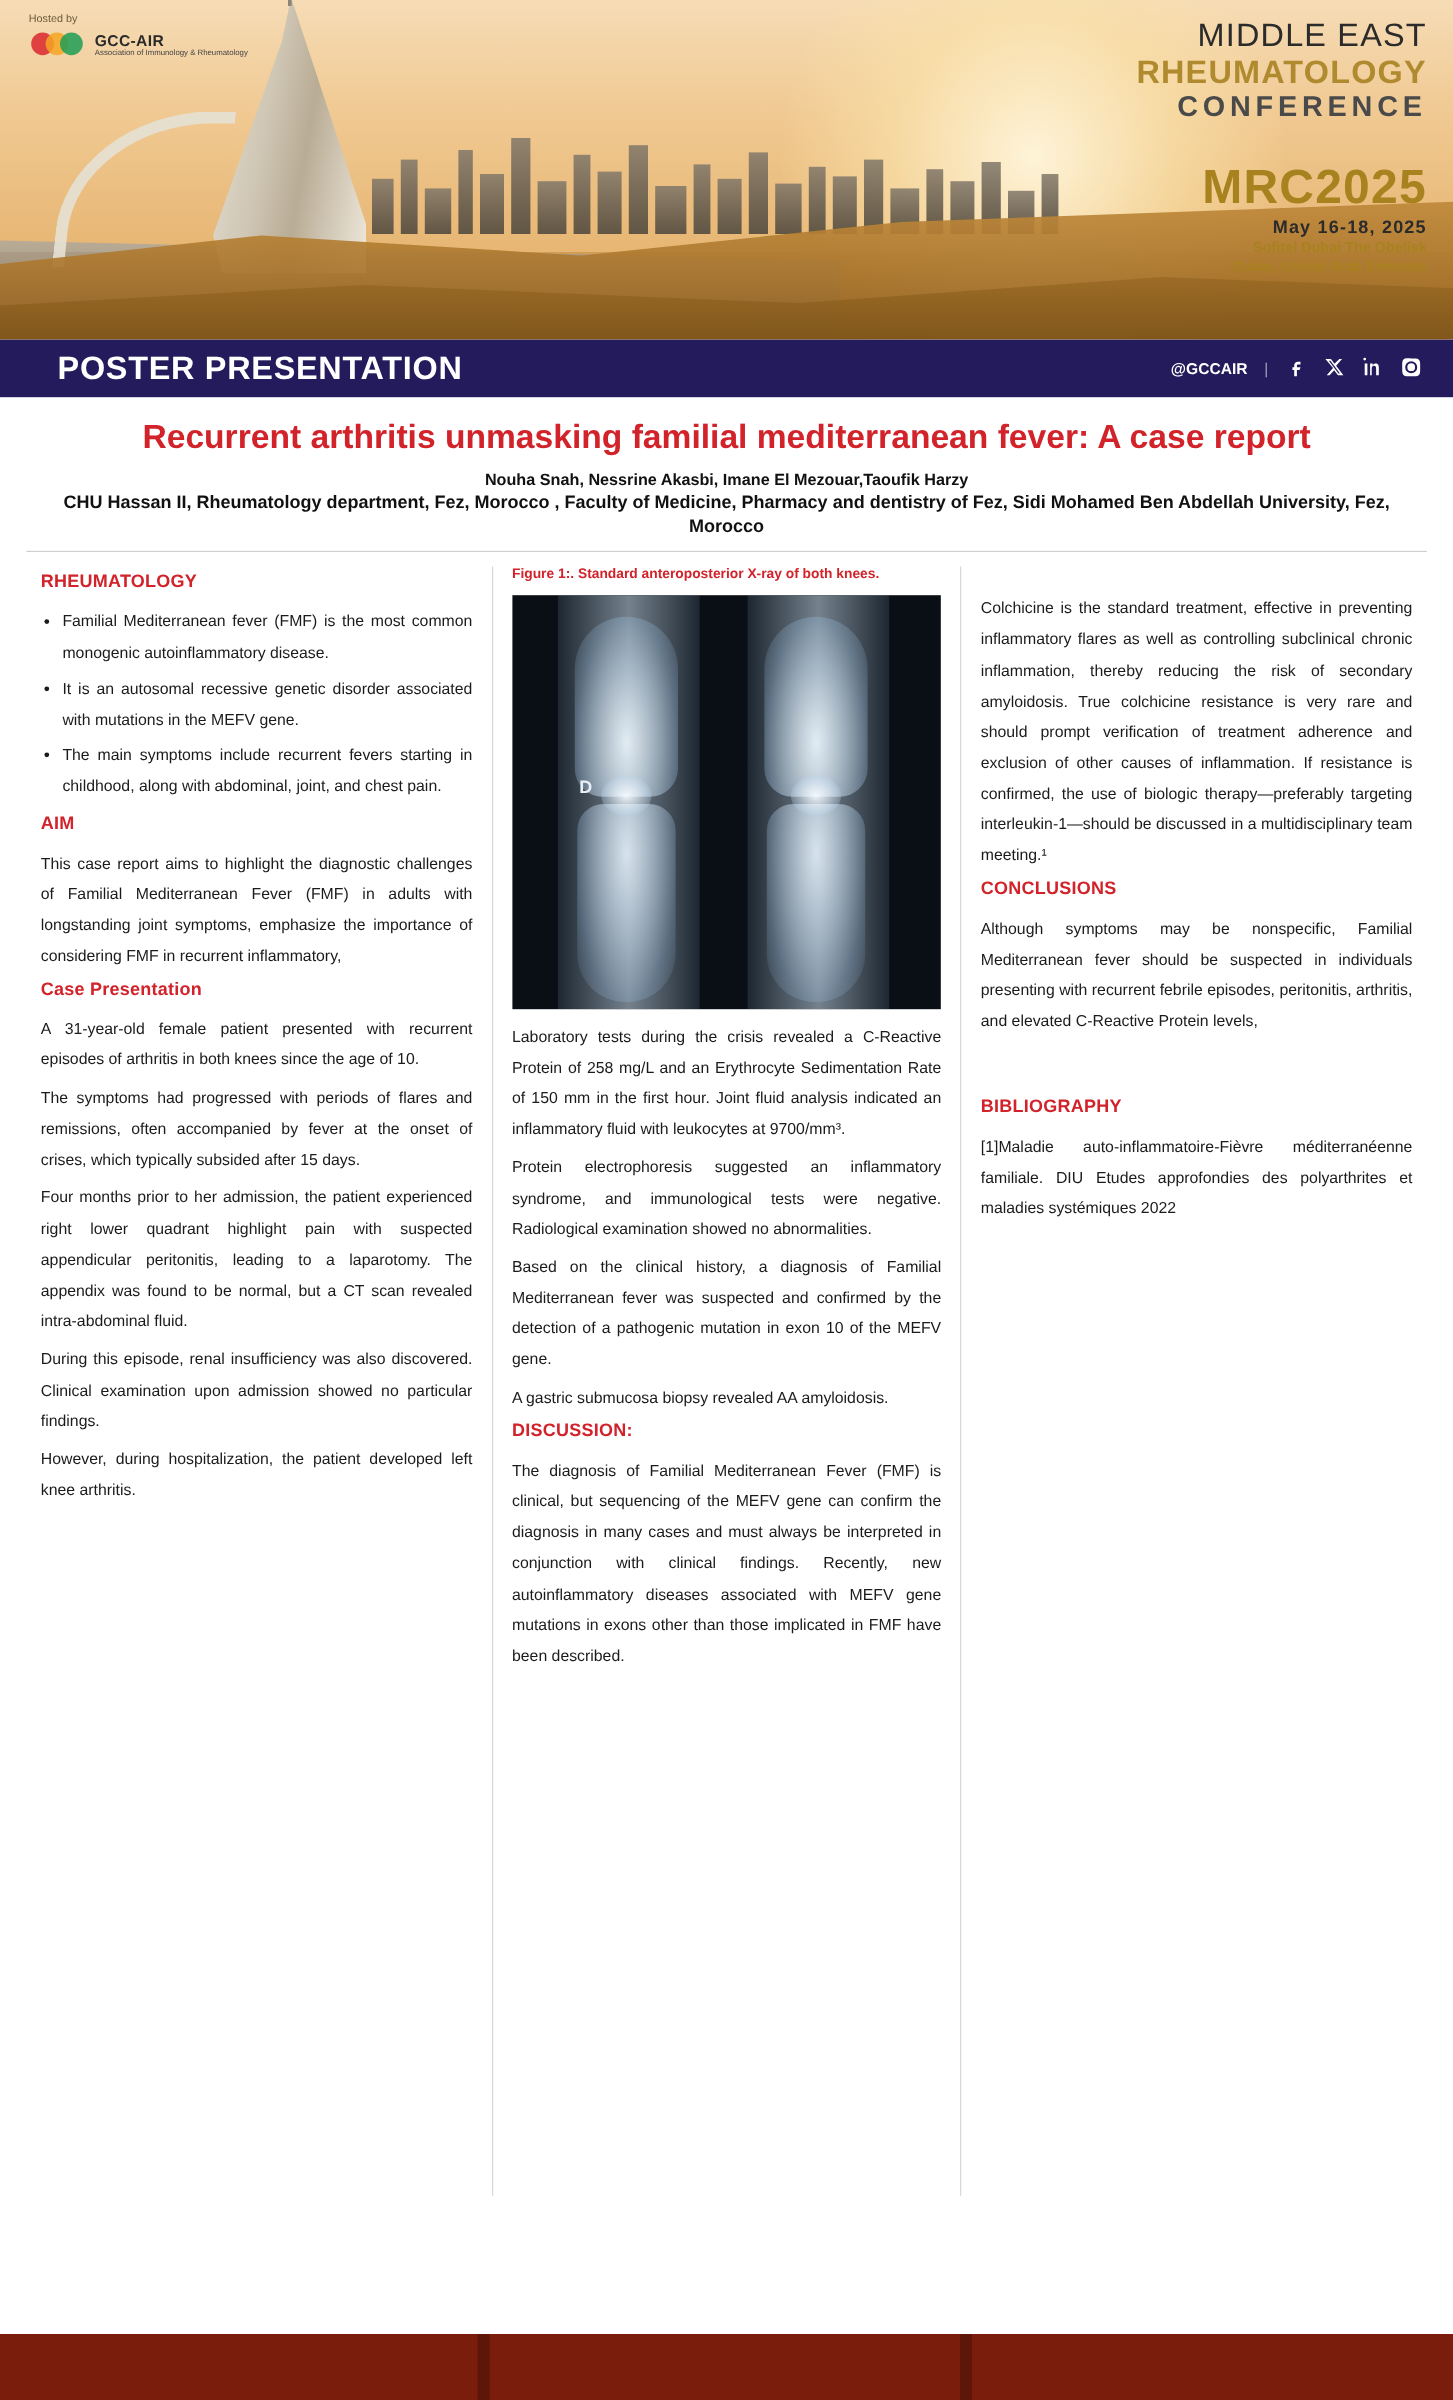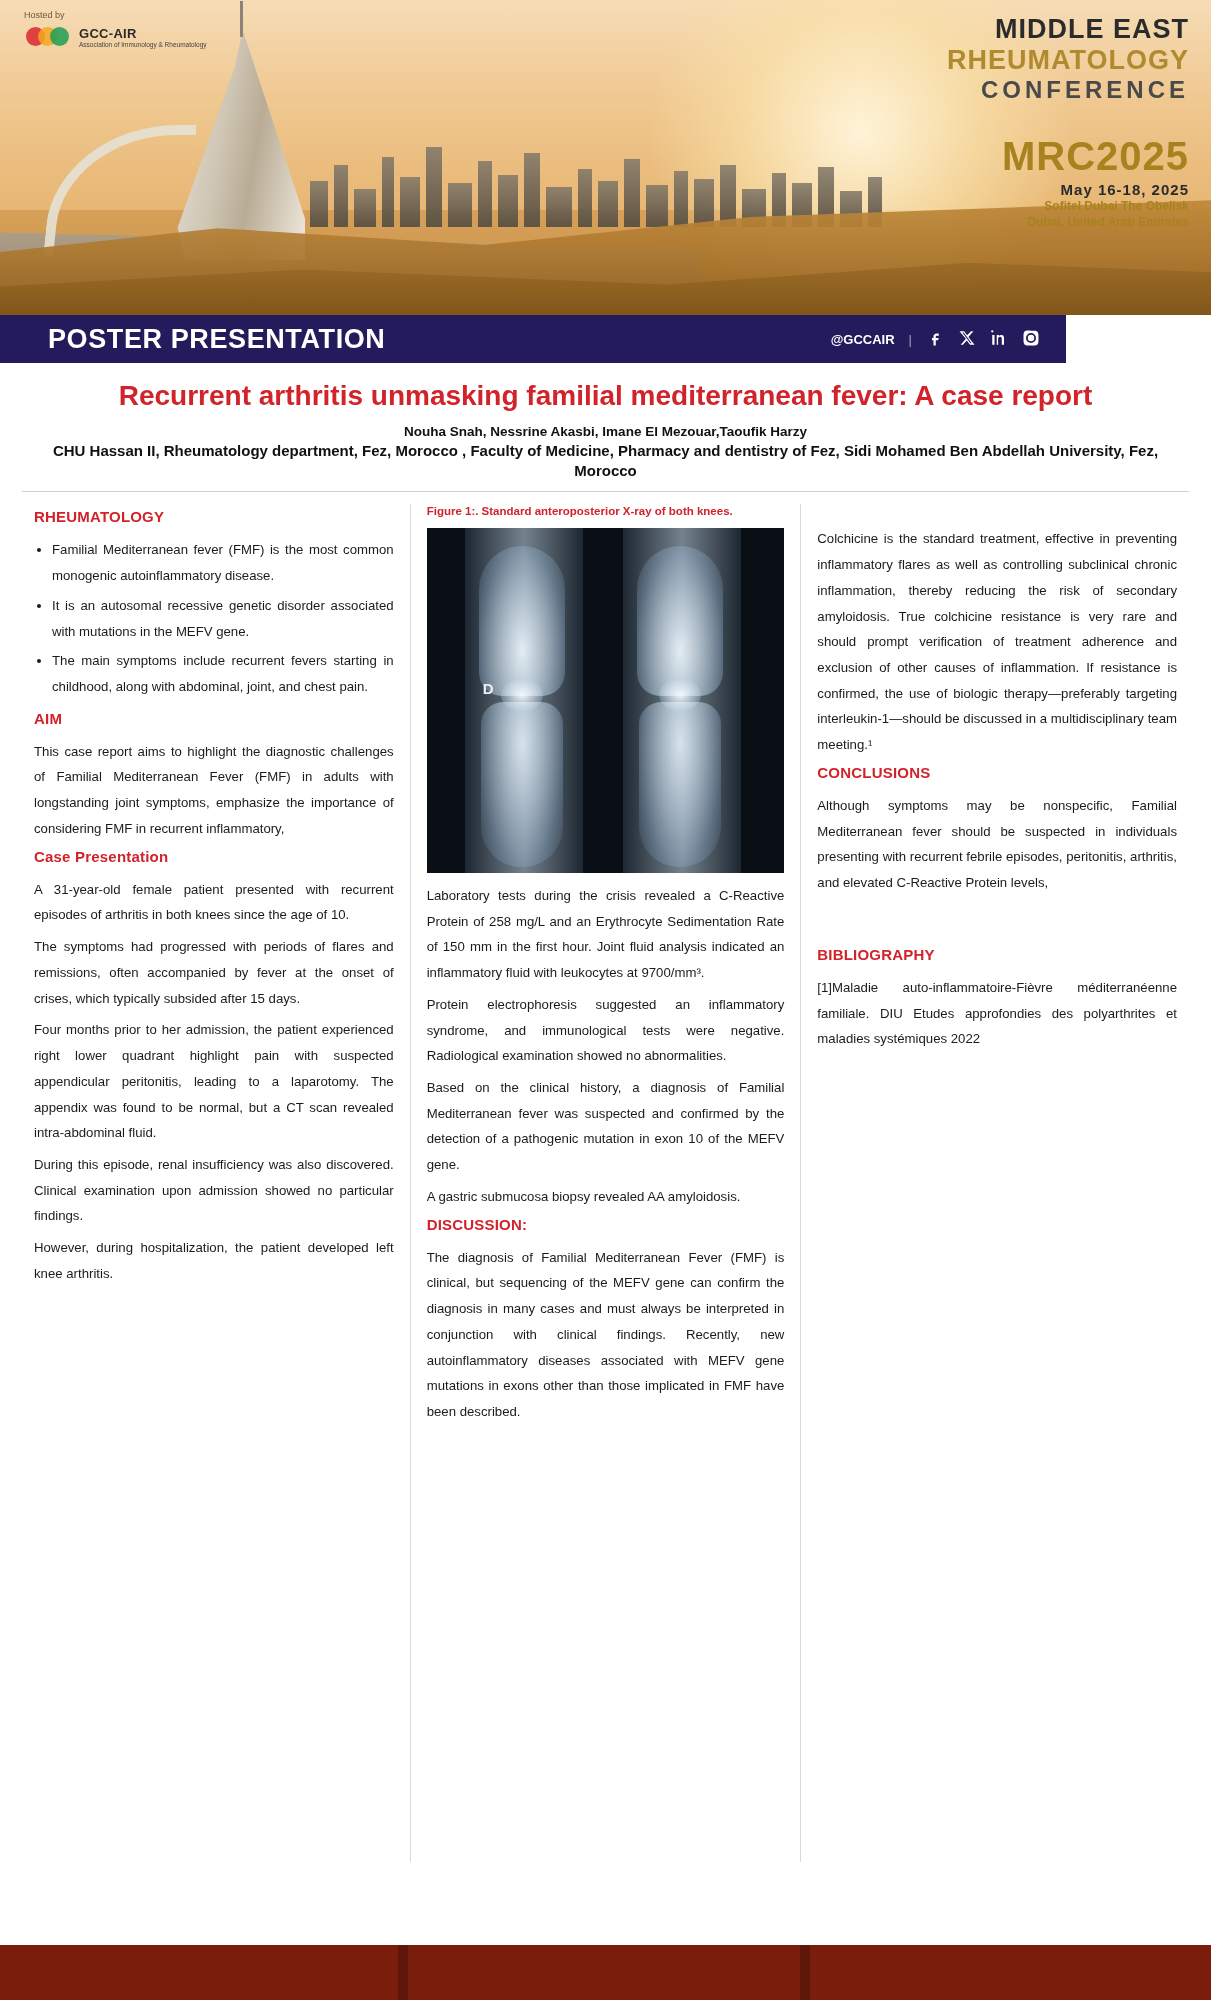--- a/index.html
+++ b/index.html
@@ -13,21 +13,21 @@
   .poster{
     position:relative;
     width:1211px;height:2000px;
     background:#ffffff;
     box-sizing:border-box;
   }
 
   
   .banner{
     position:relative;
-    width:1211px;height:315px;
+    width:1211px;height:283px;
     overflow:hidden;
     background:linear-gradient(180deg,#f2cfa0 0%,#e8b87e 35%,#d9a45f 60%,#c98f42 100%);
   }
   .sky{
     position:absolute;left:0;top:0;width:1211px;height:210px;
     background:linear-gradient(180deg,#f6dcb6 0%,#f0c992 45%,#e7b673 100%);
   }
   .sunglow{
     position:absolute;right:140px;top:-80px;width:420px;height:420px;border-radius:50%;
     background:radial-gradient(circle at 50% 50%, rgba(255,246,220,.95) 0%, rgba(250,226,170,.65) 40%, rgba(240,200,130,0) 72%);
@@ -78,30 +78,30 @@
   .ring{position:absolute;top:3px;width:19px;height:19px;border-radius:50%;}
   .ring.r1{left:0;background:#d9272e;opacity:.85;}
   .ring.r2{left:12px;background:#f5a623;opacity:.85;}
   .ring.r3{left:24px;background:#1f9d55;opacity:.85;}
   .logo-txt .l1{font-size:13px;font-weight:bold;color:#2a2a2a;letter-spacing:.3px;}
   .logo-txt .l2{font-size:6.5px;color:#444;line-height:1.15;}
 
   .conf{
     position:absolute;right:22px;top:14px;text-align:right;width:420px;
   }
-  .conf .c1{font-size:27px;font-weight:bold;color:#2b2b2b;letter-spacing:1px;}
+  .conf .c1{font-size:27px;font-weight:normal;color:#2b2b2b;letter-spacing:1px;}
   .conf .c2{font-size:27px;font-weight:bold;color:#b08a2e;letter-spacing:1px;}
   .conf .c3{font-size:24px;color:#4a4a4a;letter-spacing:4px;font-weight:700;}
   .conf .c4{font-size:40px;font-weight:bold;color:#a8821f;letter-spacing:1px;line-height:1;margin-top:32px;}
   .conf .c5{font-size:15px;font-weight:bold;color:#2b2b2b;margin-top:5px;letter-spacing:1px;}
   .conf .c6{font-size:12px;font-weight:bold;color:#a8821f;line-height:1.35;}
 
   
   .bar{
-    position:relative;width:1066px;height:48px;background:#241b5c;
+    position:relative;width:1211px;height:48px;background:#241b5c;
     display:flex;align-items:center;justify-content:space-between;
     padding:0 26px 0 48px;box-sizing:border-box;
   }
   .bar .bt{color:#ffffff;font-size:27px;font-weight:bold;letter-spacing:.6px;}
   .socials{display:flex;align-items:center;gap:14px;color:#fff;font-size:13px;font-weight:bold;}
   .socials .sep{opacity:.55;font-weight:normal;}
   .sic{width:18px;height:18px;display:inline-block;fill:#ffffff;}
 
   
   .titlewrap{padding:12px 40px 0;text-align:center;}

